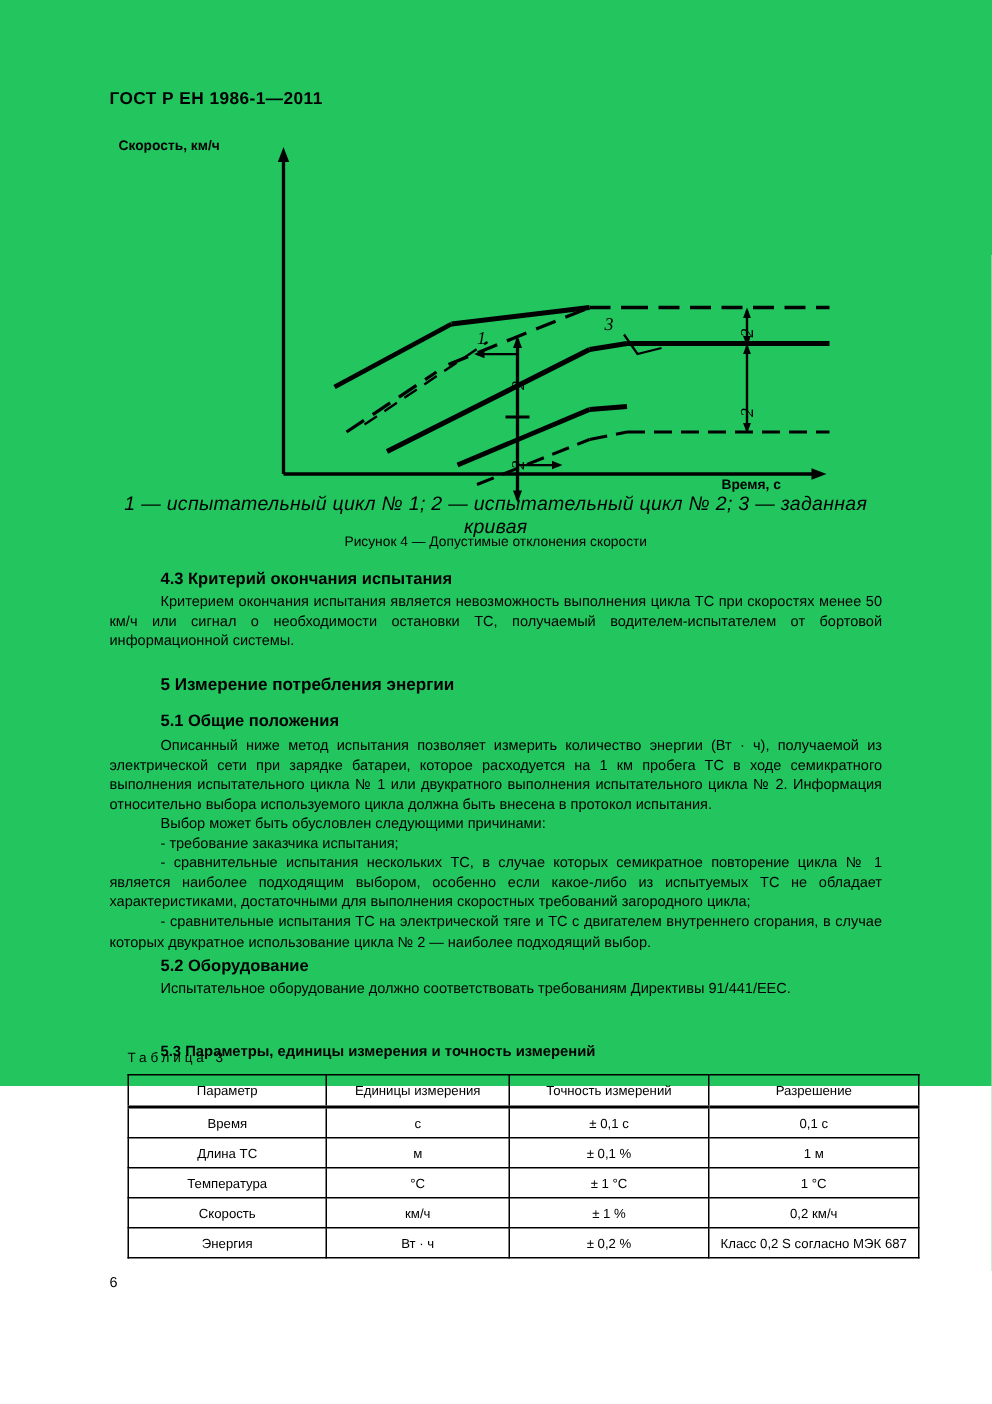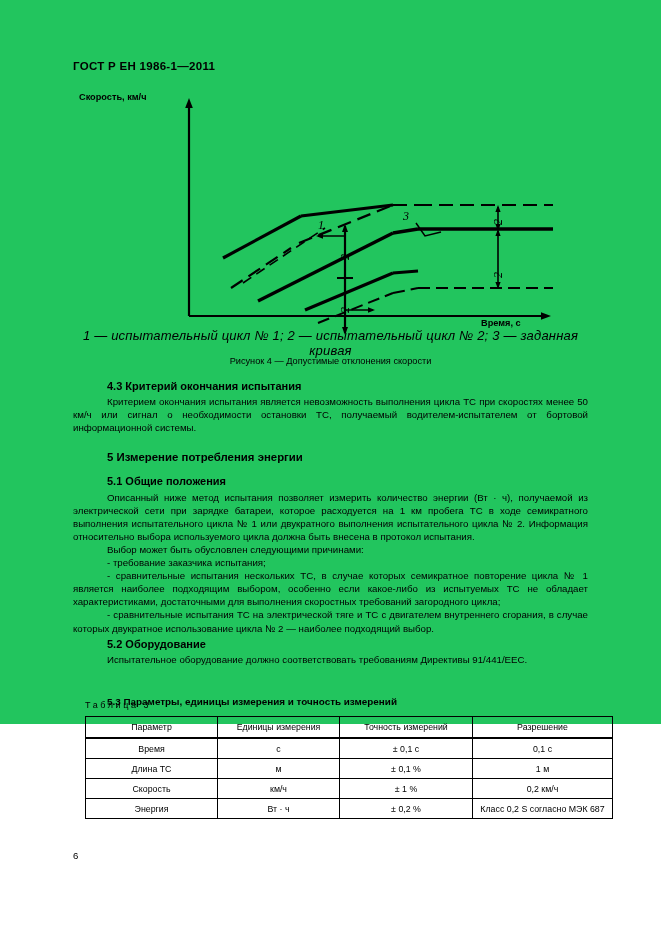--- a/index.html
+++ b/index.html
@@ -279,20 +279,26 @@
           <td>± 0,1 с</td>
           <td>0,1 с</td>
         </tr>
         <tr>
           <td>Длина ТС</td>
           <td>м</td>
           <td>±  0,1 %</td>
           <td>1 м</td>
         </tr>
         <tr>
+          <td>Температура</td>
+          <td>°С</td>
+          <td>± 1 °С</td>
+          <td>1 °С</td>
+        </tr>
+        <tr>
           <td>Скорость</td>
           <td>км/ч</td>
           <td>± 1 %</td>
           <td>0,2 км/ч</td>
         </tr>
         <tr>
           <td>Энергия</td>
           <td>Вт · ч</td>
           <td>± 0,2 %</td>
           <td>Класс 0,2 S согласно МЭК 687</td>

